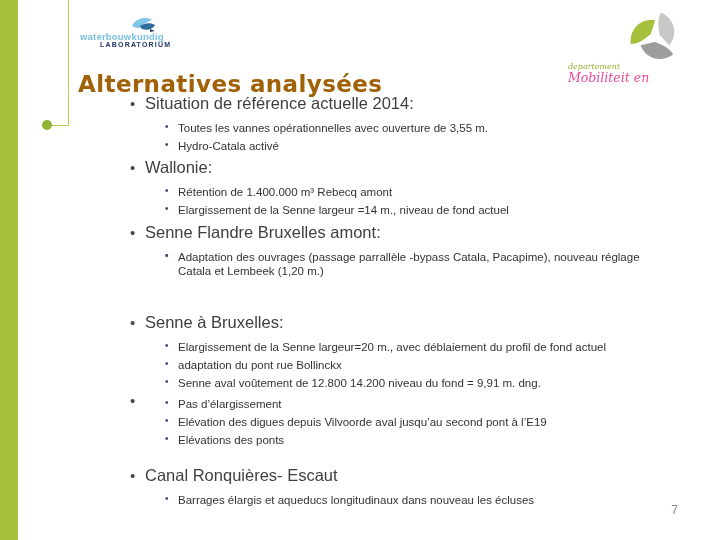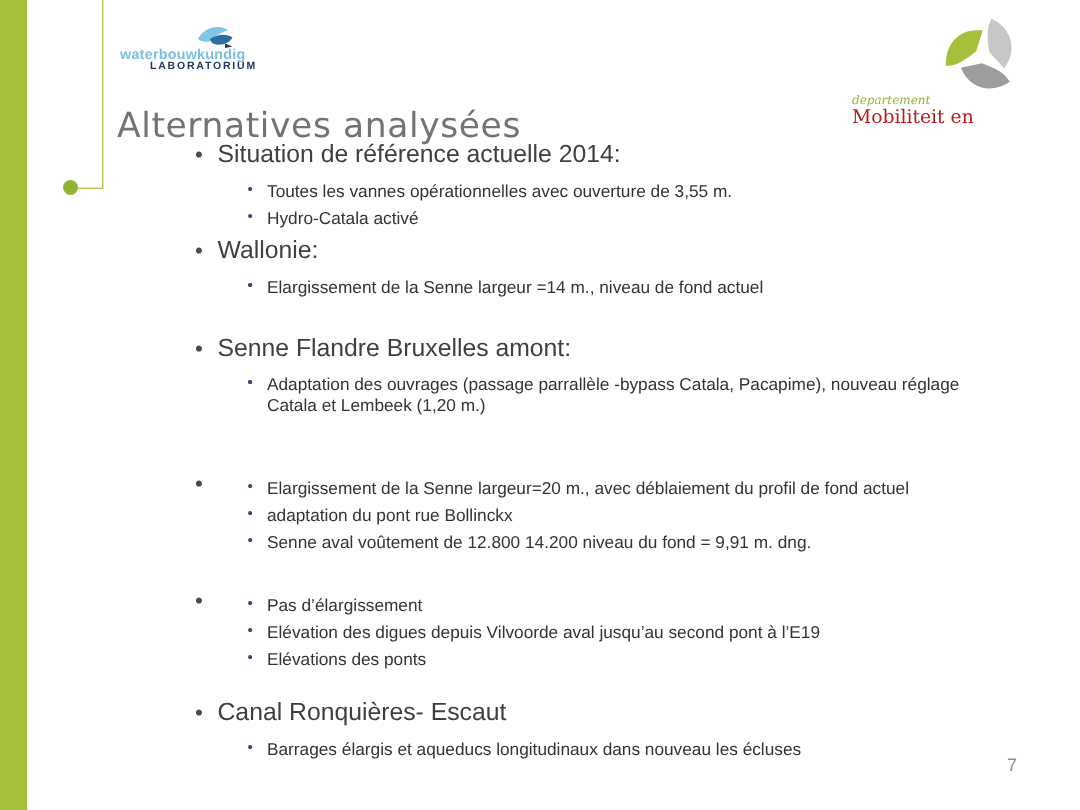--- a/index.html
+++ b/index.html
@@ -22,27 +22,27 @@
   .conn-dot{position:absolute;left:42px;top:120px;width:10px;height:10px;border-radius:50%;background:#8fb433;}
   
   .wl-logo{position:absolute;left:80px;top:14px;width:110px;}
   .wl-icon{position:absolute;left:46px;top:0;}
   .wl-line1{position:absolute;left:0;top:17px;font-size:9.5px;font-weight:bold;color:#79c0e2;letter-spacing:.2px;}
   .wl-line2{position:absolute;left:20px;top:27px;font-size:7px;font-weight:bold;color:#1f3864;letter-spacing:1.2px;}
   
   .mow-logo{position:absolute;right:22px;top:10px;width:130px;}
   .mow-icon{display:block;margin:0 14px 0 auto;}
   .mow-dep{font-family:"DejaVu Serif", serif;font-style:italic;font-size:8px;color:#93b234;margin-top:-2px;margin-right:14px;}
-  .mow-l2,.mow-l3{font-family:"DejaVu Serif", serif;font-size:12.5px;color:#b91c1c;line-height:14px;}
+  .mow-l2,.mow-l3{font-family:"DejaVu Serif", serif;font-style:italic;font-size:12.5px;color:#ec4899;line-height:14px;}
   
   .title{
     position:absolute;left:78px;top:56px;
     font-family:"DejaVu Sans", sans-serif;
-    font-size:23px;font-weight:normal;letter-spacing:.4px;
-    color:#737373;
+    font-size:23px;font-weight:bold;letter-spacing:.4px;
+    color:#a16207;
     text-align:center;
   }
   
   .content{position:absolute;left:0;top:0;width:720px;height:540px;}
   .sec{position:absolute;left:0;width:680px;}
   .sec:nth-child(1){top:93px;}
   .sec:nth-child(2){top:157px;}
   .sec:nth-child(3){top:222px;}
   .sec:nth-child(4){top:312px;}
   .sec:nth-child(5){top:390px;}
@@ -115,21 +115,21 @@
     <span class="bullet">•</span><span class="l2-text">Hydro-Catala activé</span>
   </div>
 </div>
 
   <div class="sec">
     <div class="l1">
       <span class="bullet">•</span><span class="l1-text">Wallonie:</span>
     </div>
 
   <div class="l2">
-    <span class="bullet">•</span>
+    <span class="bullet">•</span><span class="l2-text">Rétention de 1.400.000 m³ Rebecq amont</span>
   </div>
 
   <div class="l2">
     <span class="bullet">•</span><span class="l2-text">Elargissement de la Senne largeur =14 m., niveau de fond actuel</span>
   </div>
 </div>
 
   <div class="sec">
     <div class="l1">
       <span class="bullet">•</span><span class="l1-text">Senne Flandre Bruxelles amont:</span>
@@ -139,21 +139,21 @@
     <span class="bullet">•</span>
   </div>
 
   <div class="l2">
     <span class="bullet">•</span><span class="l2-text">Adaptation des ouvrages (passage parrallèle -bypass Catala, Pacapime), nouveau réglage Catala et Lembeek (1,20 m.)</span>
   </div>
 </div>
 
   <div class="sec">
     <div class="l1">
-      <span class="bullet">•</span>
+      <span class="bullet">•</span><span class="l1-text">Senne à Bruxelles:</span>
     </div>
 
   <div class="l2">
     <span class="bullet">•</span><span class="l2-text">Elargissement de la Senne largeur=20 m., avec déblaiement du profil de fond actuel</span>
   </div>
 
   <div class="l2">
     <span class="bullet">•</span><span class="l2-text">adaptation du pont rue Bollinckx</span>
   </div>
 

